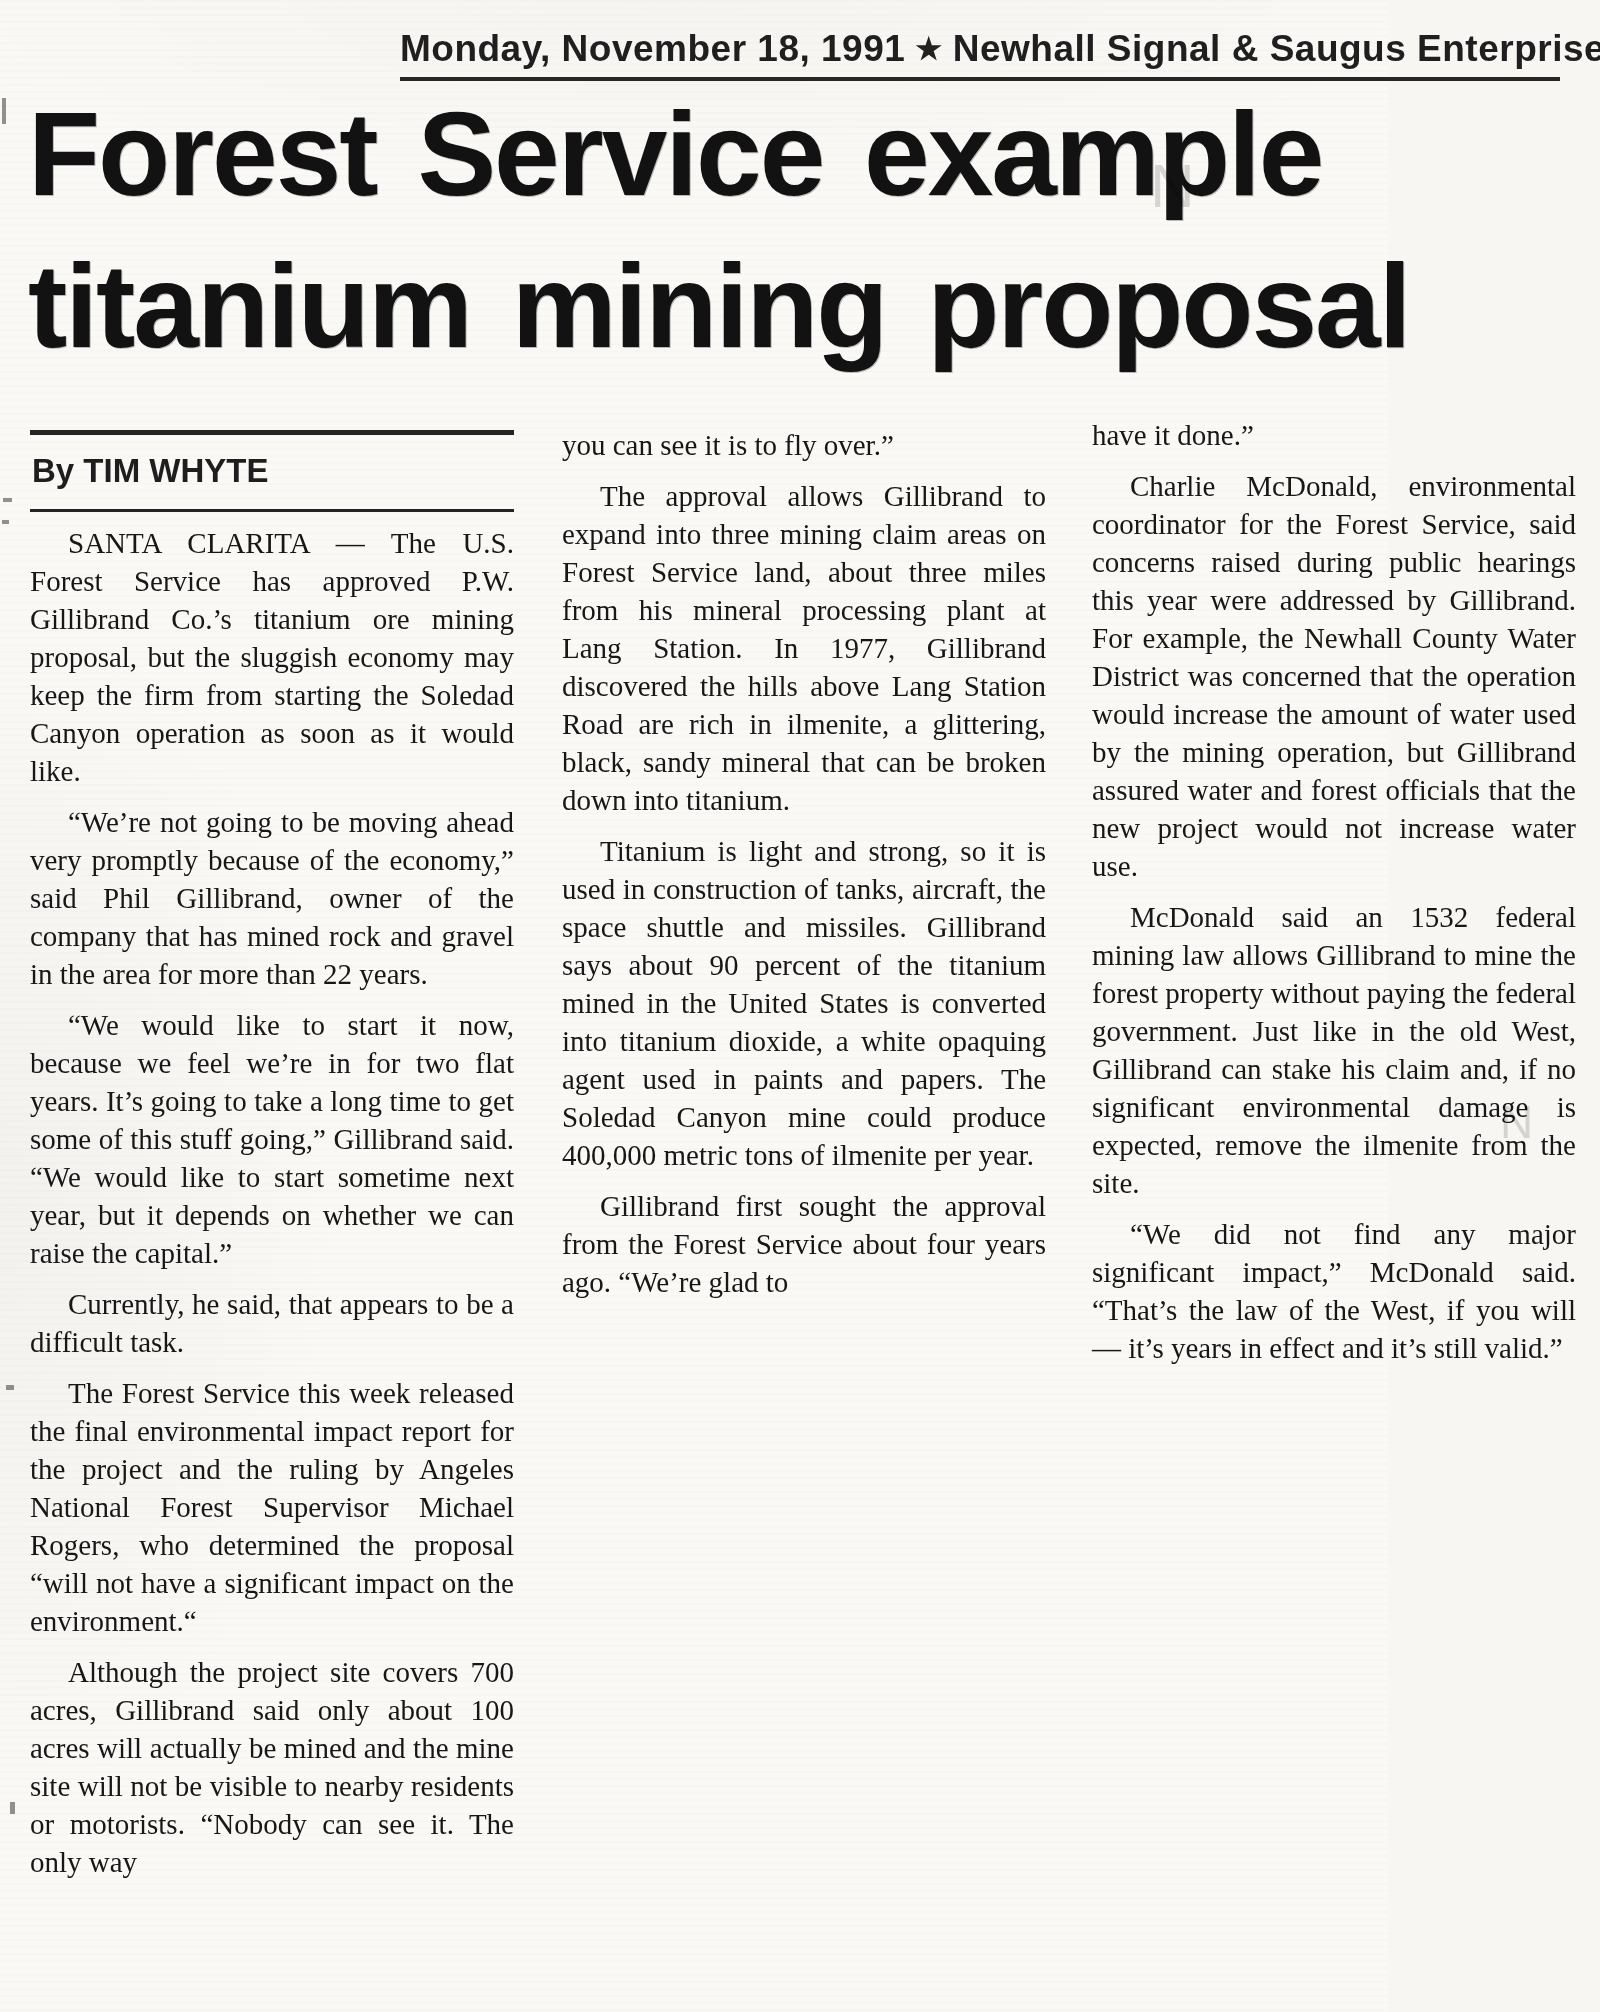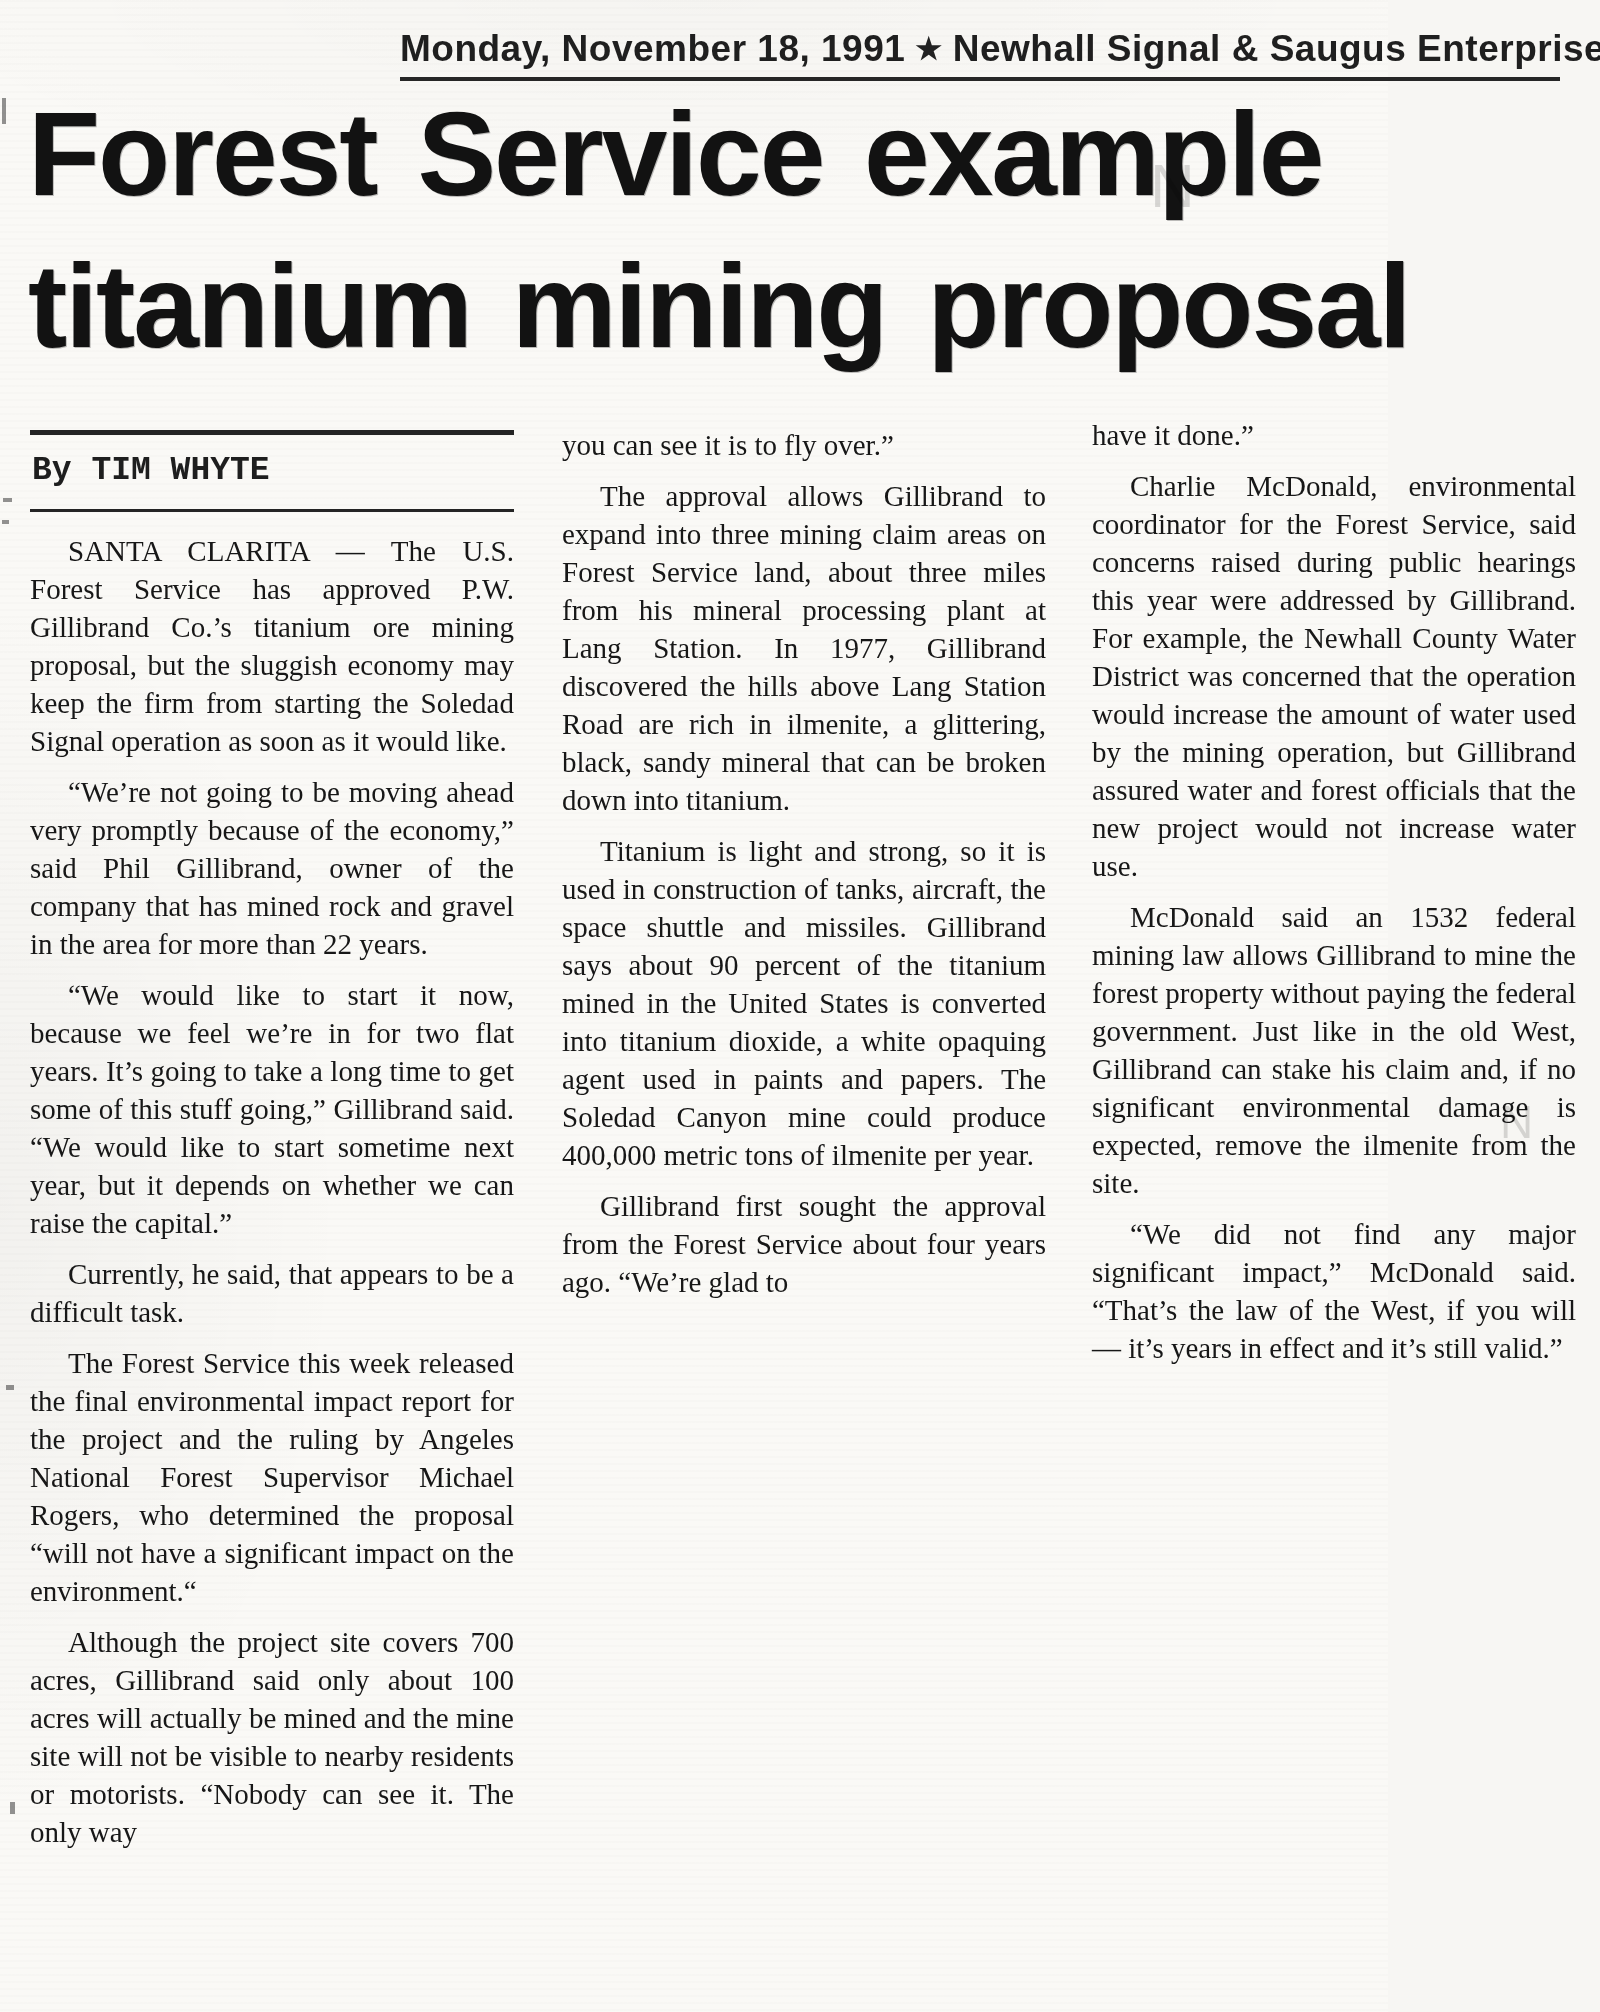--- a/index.html
+++ b/index.html
@@ -57,22 +57,22 @@
     color: #171717;
   }
   .col1 { left: 30px;  top: 430px; height: 1582px; overflow: hidden; }
   .col2 { left: 562px; top: 426px; }
   .col3 { left: 1092px; top: 416px; }
 
   .byline-block {
     border-top: 5px solid #242424;
     border-bottom: 3px solid #242424;
     padding: 14px 0 16px 2px;
-    margin-bottom: 20px;
-    font-family: Liberation Mono, monospace;
+    margin-bottom: 12px;
+    font-family: Liberation Sans, sans-serif;
     font-weight: bold;
     font-size: 33px;
     line-height: 44px;
     text-align: left;
     color: #1e1e1e;
   }
 
   .para { margin: 0 0 13px 0; text-indent: 38px; }
   .para.cont { text-indent: 0; }
 
@@ -101,21 +101,21 @@
 
   <h1 class="headline">
     <span class="hl-line">Forest Service example</span>
     <span class="hl-line">titanium mining proposal</span>
   </h1>
 
   <section class="col col1">
     <div class="byline-block">
       <div>By TIM WHYTE</div>
     </div>
-    <p class="para">SANTA CLARITA — The U.S. Forest Service has approved P.W. Gillibrand Co.’s titanium ore mining proposal, but the sluggish economy may keep the firm from starting the Soledad Signal operation as soon as it would like.</p>
+    <p class="para">SANTA CLARITA — The U.S. Forest Service has approved P.W. Gillibrand Co.’s titanium ore mining proposal, but the sluggish economy may keep the firm from starting the Soledad Canyon operation as soon as it would like.</p>
     <p class="para">“We’re not going to be moving ahead very promptly because of the economy,” said Phil Gillibrand, owner of the company that has mined rock and gravel in the area for more than 22 years.</p>
     <p class="para">“We would like to start it now, because we feel we’re in for two flat years. It’s going to take a long time to get some of this stuff going,” Gillibrand said. “We would like to start sometime next year, but it depends on whether we can raise the capital.”</p>
     <p class="para">Currently, he said, that appears to be a difficult task.</p>
     <p class="para">The Forest Service this week released the final environmental impact report for the project and the ruling by Angeles National Forest Supervisor Michael Rogers, who determined the proposal “will not have a significant impact on the environment.“</p>
     <p class="para">Although the project site covers 700 acres, Gillibrand said only about 100 acres will actually be mined and the mine site will not be visible to nearby residents or motorists. “Nobody can see it. The only way</p>
   </section>
 
   <section class="col col2">
     <p class="para cont">you can see it is to fly over.”</p>
     <p class="para">The approval allows Gillibrand to expand into three mining claim areas on Forest Service land, about three miles from his mineral processing plant at Lang Station. In 1977, Gillibrand discovered the hills above Lang Station Road are rich in ilmenite, a glittering, black, sandy mineral that can be broken down into titanium.</p>

